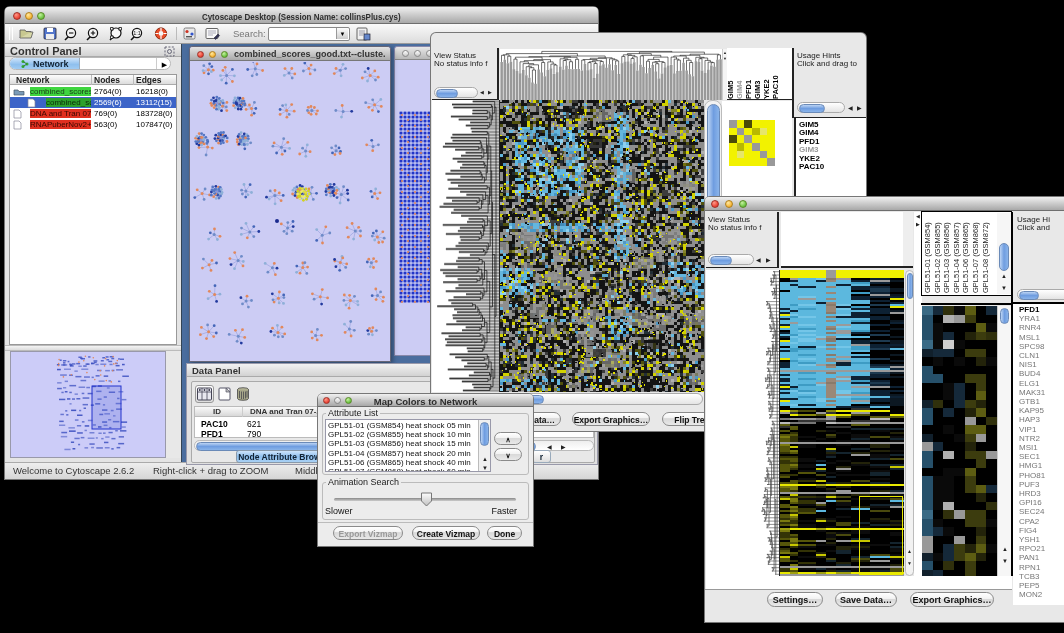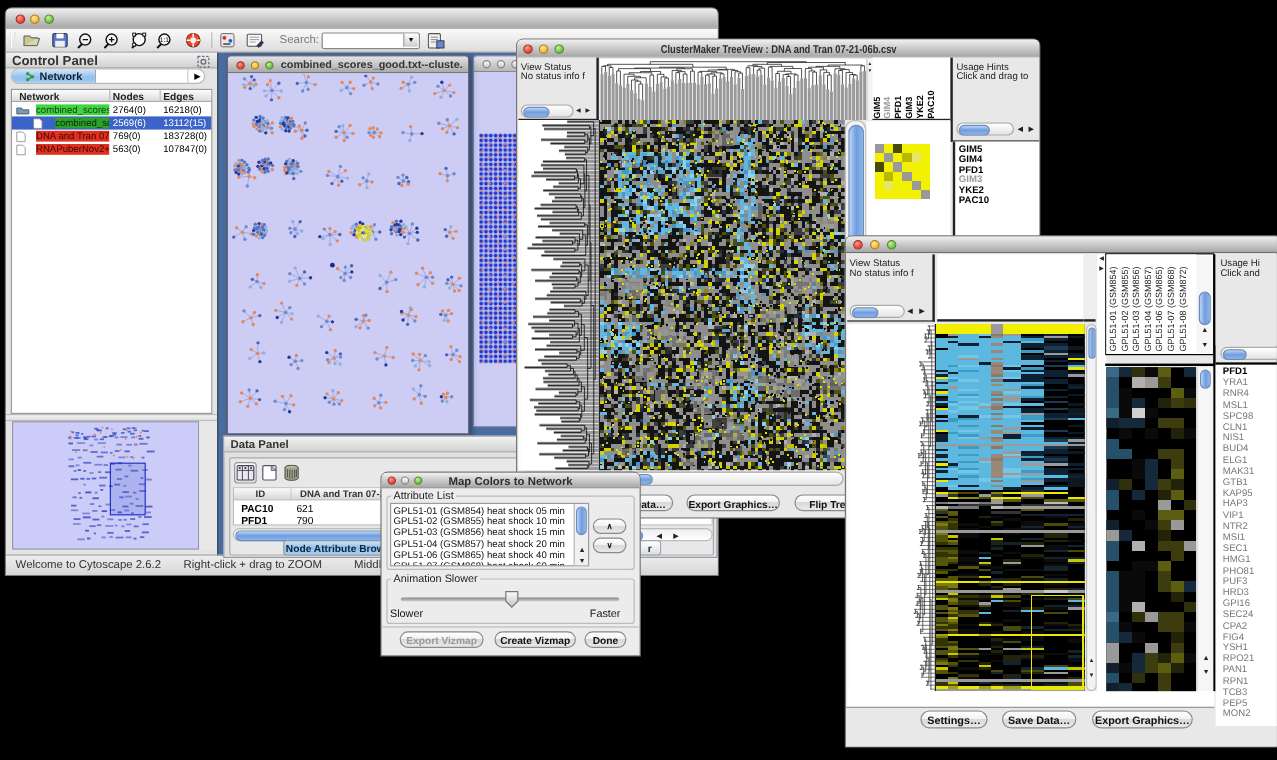--- a/index.html
+++ b/index.html
@@ -18,20 +18,21 @@
 .arr{position:absolute;color:#222;line-height:1}
 .blk{position:absolute;background:#000}
 .wht{position:absolute;background:#fff}
 </style></head><body>
 
 <div class="win" style="left:5px;top:7px;width:593px;height:472px;border-radius:5px 5px 0 0;box-shadow:0 0 0 1px #777">
   <div class="titlebar" style="height:17px">
     <div class="tl r" style="left:8px;top:4.5px;width:8px;height:8px"></div>
     <div class="tl y" style="left:20px;top:4.5px;width:8px;height:8px"></div>
     <div class="tl g" style="left:32px;top:4.5px;width:8px;height:8px"></div>
+    <div class="ttext" style="top:3.5px;font-size:9.5px"><span style="display:inline-block;transform:scaleX(.84)">Cytoscape Desktop (Session Name: collinsPlus.cys)</span></div>
   </div>
 
   <div class="abs" style="left:0;top:17px;width:593px;height:20px;background:linear-gradient(#fafafa,#dcdcdc);border-bottom:1px solid #9a9a9a">
     <div class="abs" style="left:4px;top:3px;width:1px;height:13px;background:#aaa;border-right:1px solid #fff"></div>
     <div class="abs" style="left:7px;top:3px;width:1px;height:13px;background:#aaa;border-right:1px solid #fff"></div>
     <svg class="abs" style="left:13px;top:2px" width="345" height="16" viewBox="0 0 345 16">
 
       <path d="M2 12L4 6h11l-2 6z" fill="#d8d8a8" stroke="#555" stroke-width="0.8"></path>
       <path d="M2 12V4h5l1 1.5h5V6" fill="#c8c890" stroke="#555" stroke-width="0.8"></path>
 
@@ -997,26 +998,20 @@
         <div class="arr" style="left:352px;top:2.5px;font-size:6px">◀</div>
         <div class="arr" style="left:366px;top:2.5px;font-size:6px">▶</div>
       </div>
       <div class="abs" style="left:44px;top:68px;width:100px;height:13px;background:linear-gradient(#cfe4fa,#8fc0ee 50%,#a8d0f4);border:1px solid #89a;border-radius:3px;text-align:center;font-size:8.5px;font-weight:bold;color:#123;line-height:13px;overflow:hidden;white-space:nowrap">Node Attribute Brows…</div>
       <div class="abs" style="left:340px;top:68px;width:19px;height:13px;background:linear-gradient(#fff,#ddd);border:1px solid #9ab;border-radius:3px;text-align:center;font-size:8.5px;font-weight:bold;color:#123;line-height:13px">r</div>
     </div>
   </div>
 </div>
 
 <div class="win" style="left:431px;top:33px;width:435px;height:398px;border-radius:5px 5px 0 0;box-shadow:0 0 0 1px #777">
-  <div class="titlebar" style="height:15px">
-    <div class="tl r" style="left:5px;top:3.5px;width:8px;height:8px"></div>
-    <div class="tl y" style="left:18px;top:3.5px;width:8px;height:8px"></div>
-    <div class="tl g" style="left:31px;top:3.5px;width:8px;height:8px"></div>
-    <div class="ttext" style="top:2.5px;font-size:9.5px"><span style="display:inline-block;transform:scaleX(.82)">ClusterMaker TreeView : DNA and Tran 07-21-06b.csv</span></div>
-  </div>
 
   <div class="abs" style="left:1px;top:15px;width:67px;height:52px;background:#e8e8e8;border-right:2px solid #222;border-bottom:1px solid #222">
     <div class="abs" style="left:2px;top:3px;font-size:8px;color:#222">View Status</div>
     <div class="abs" style="left:2px;top:11px;font-size:8px;color:#222">No status info f</div>
     <div class="sbtrack" style="left:2px;top:39px;width:44px;height:11px">
         <div class="sbthumb" style="left:1px;top:0.5px;width:22px;height:9px"></div>
       </div>
     <div class="arr" style="left:48px;top:42px;font-size:5px">◀</div>
     <div class="arr" style="left:56px;top:42px;font-size:5px">▶</div>
   </div>
@@ -1344,21 +1339,21 @@
     <div style="padding:1px 0 0 2px;line-height:9.2px">GPL51-01 (GSM854) heat shock 05 min<br>GPL51-02 (GSM855) heat shock 10 min<br>GPL51-03 (GSM856) heat shock 15 min<br>GPL51-04 (GSM857) heat shock 20 min<br>GPL51-06 (GSM865) heat shock 40 min<br>GPL51-07 (GSM868) heat shock 60 min</div>
     <div class="abs" style="right:0;top:0;width:12px;height:53px;background:#f0f0f0;border-left:1px solid #bbb">
       <div class="sbthumbv" style="left:1px;top:2px;width:9px;height:24px"></div>
       <div class="arr" style="left:3px;bottom:11px;font-size:6px">▲</div>
       <div class="arr" style="left:3px;bottom:2px;font-size:6px">▼</div>
     </div>
   </div>
   <div class="aquabtn" style="left:176px;top:38px;width:28px;height:13px;font-size:7px;line-height:13px">∧</div>
   <div class="aquabtn" style="left:176px;top:54px;width:28px;height:13px;font-size:7px;line-height:13px">∨</div>
   <div class="abs" style="left:4px;top:88px;width:207px;height:38px;border:1px solid #bbb;border-radius:3px"></div>
-  <div class="abs" style="left:8px;top:83px;font-size:9px;color:#222;background:#ececec;padding:0 2px">Animation Slower</div>
+  <div class="abs" style="left:8px;top:83px;font-size:9px;color:#222;background:#ececec;padding:0 2px">Animation Search</div>
   <div class="abs" style="left:16px;top:104px;width:182px;height:3px;background:linear-gradient(#888,#ccc);border-radius:2px"></div>
   <svg class="abs" style="left:102px;top:98px" width="13" height="15">
       <defs>
         <linearGradient id="sg" x1="0" y1="0" x2="0" y2="1">
           <stop offset="0" stop-color="#fdfdfd"></stop>
           <stop offset="1" stop-color="#c0c0c0"></stop>
         </linearGradient>
       </defs>
       <path d="M1.5 1h10v8l-5 5l-5 -5z" fill="url(#sg)" stroke="#777" stroke-width="1"></path>
     </svg>

